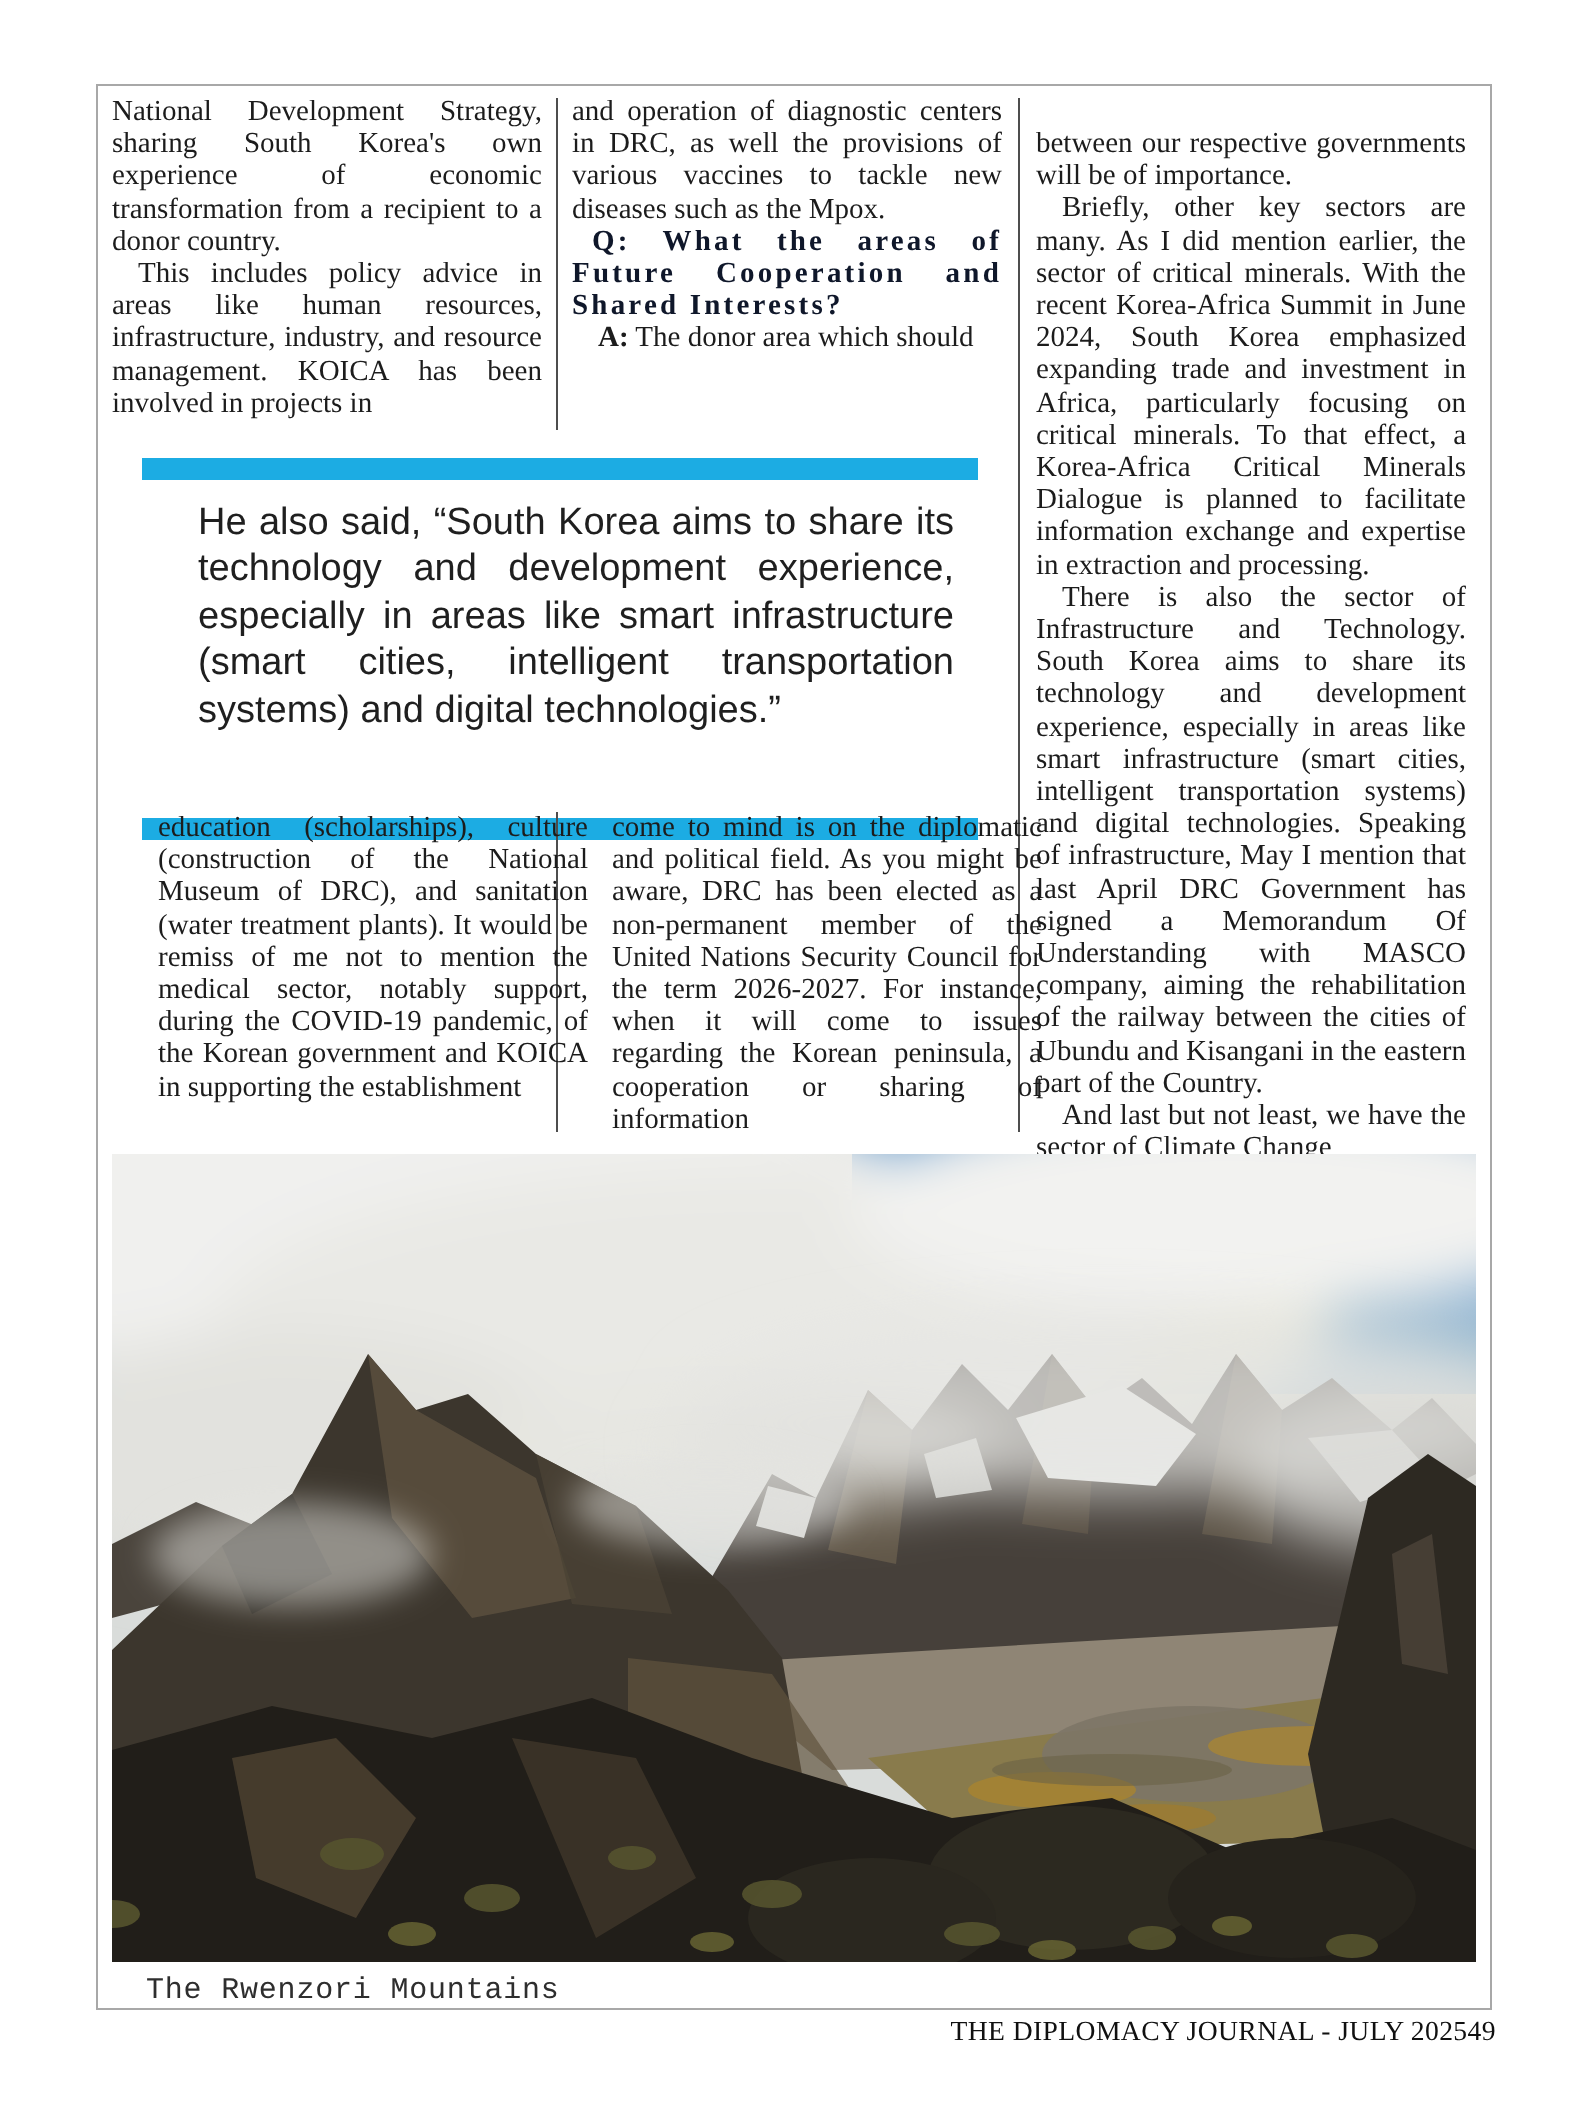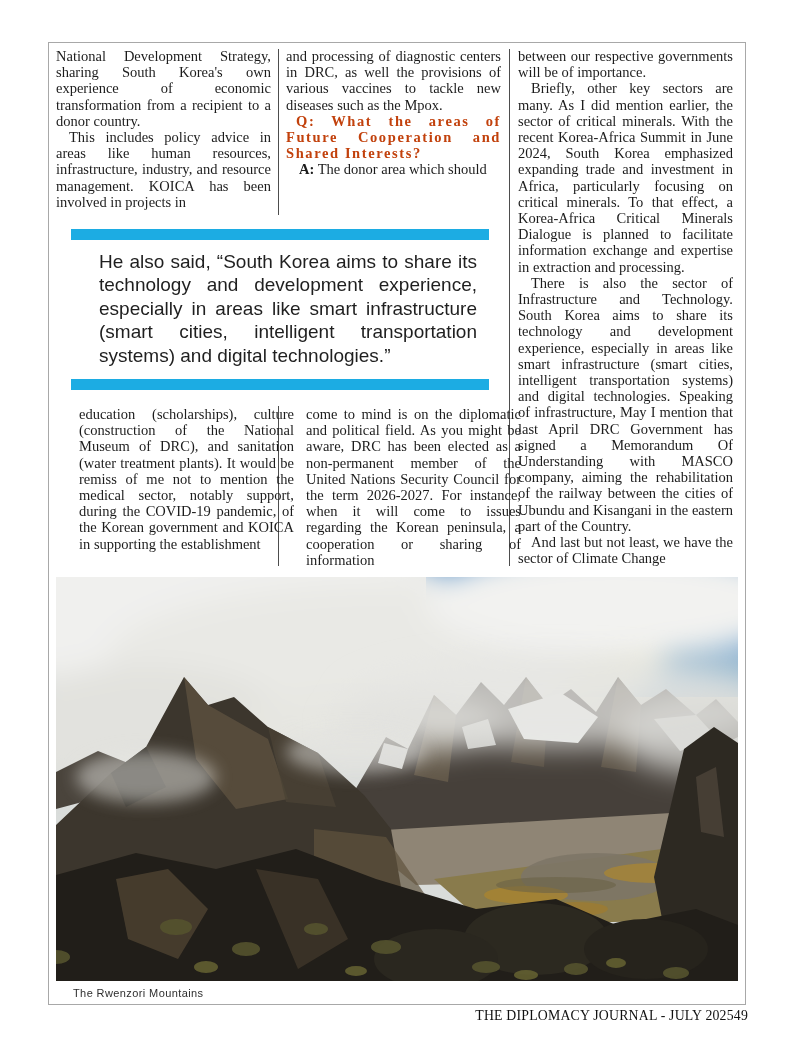--- a/index.html
+++ b/index.html
@@ -6,65 +6,65 @@
   .page{position:relative;width:792px;height:1059px;background:#ffffff;overflow:hidden;
         font-family:"Liberation Serif","DejaVu Serif",serif;}
   .page-box{position:absolute;left:48px;top:42px;width:696px;height:961px;
             border:1px solid #a8a8a8;background:#ffffff;}
   
   .col{position:absolute;overflow:hidden;color:#1c1c1c;}
   .col p{margin:0;font-size:14.5px;line-height:16.2px;text-align:justify;}
   .col p.indent{text-indent:13px;}
   .col1-top{left:7px;top:5px;width:215px;height:176px;}
   .col2-top{left:237px;top:5px;width:215px;height:178px;}
-  .col3{left:469px;top:5px;width:215px;height:522px;}
+  .col3{left:469px;top:21px;width:215px;height:522px;}
   .col1-bottom{left:7px;top:363px;width:215px;height:163px;margin-left:23px;}
   .col2-bottom{left:237px;top:363px;width:215px;height:163px;margin-left:20px;}
   .q-heading{margin:14px 0 0 0;font-size:14.8px;line-height:16.4px;font-weight:700;
-             letter-spacing:1.6px;text-align:justify;text-indent:10px;color:#c2410c;}
+             letter-spacing:1.6px;text-align:justify;text-indent:10px;color:#0f172a;}
   .answer{text-indent:13px;}
   .answer b{font-weight:700;}
   
   .vrule{position:absolute;width:1px;background:#4d4d4d;}
   .vrule1a{left:229px;top:6px;height:166px;}
   .vrule1b{left:229px;top:363px;height:160px;}
   .vrule2{left:460px;top:6px;height:517px;}
   
-  .quote-block{position:absolute;left:22px;top:186px;width:418px;height:161px;background:#fff;}
+  .quote-block{position:absolute;left:22px;top:186px;width:418px;height:191px;background:#fff;}
   .bar{position:absolute;left:0;width:418px;height:11px;background:#1cace3;}
   .bar.top{top:0;}
   .bar.bottom{bottom:0;}
   .quote-text{position:absolute;left:28px;top:21px;width:378px;
               font-family:"Liberation Sans","DejaVu Sans",sans-serif;
               font-size:19px;line-height:23.4px;color:#1f1f1f;text-align:justify;}
   
   .photo{position:absolute;left:7px;top:534px;width:682px;height:404px;margin:0;overflow:hidden;}
   .photo svg{display:block;width:100%;height:100%;}
   .caption{position:absolute;left:24px;top:944px;
-           font-family:Liberation Sans, sans-serif;
-           font-size:11px;color:#2e2e2e;letter-spacing:0.4px;}
+           font-family:Liberation Mono, monospace;
+           font-size:15px;color:#2e2e2e;letter-spacing:0.4px;}
   
   .footer{position:absolute;right:44px;top:1008px;display:flex;align-items:baseline;
           font-size:13.8px;color:#101010;letter-spacing:0.2px;}
 </style>
 </head>
 <body>
 
 <div class="page">
   <div class="page-box">
 
     <div class="col col1-top">
       <p>National Development Strategy, sharing South Korea's own experience of economic transformation from a recipient to a donor country.</p>
       <p class="indent">This includes policy advice in areas like human resources, infrastructure, industry, and resource management. KOICA has been involved in projects in</p>
     </div>
 
     <div class="vrule vrule1a"></div>
 
     <div class="col col2-top">
-      <p>and processing of diagnostic centers in DRC, as well the provisions of various vaccines to tackle new diseases such as the Mpox.</p>
+      <p>and operation of diagnostic centers in DRC, as well the provisions of various vaccines to tackle new diseases such as the Mpox.</p>
       <p class="q-heading">Q: What the areas of Future Cooperation and Shared Interests?</p>
       <p class="answer"><b>A:</b><span> The donor area which should</span></p>
     </div>
 
     <div class="vrule vrule2"></div>
 
     <div class="col col3">
       <p>between our respective governments will be of importance.</p>
       <p class="indent">Briefly, other key sectors are many. As I did mention earlier, the sector of critical minerals. With the recent Korea-Africa Summit in June 2024, South Korea emphasized expanding trade and investment in Africa, particularly focusing on critical minerals. To that effect, a Korea-Africa Critical Minerals Dialogue is planned to facilitate information exchange and expertise in extraction and processing.</p>
       <p class="indent">There is also the sector of Infrastructure and Technology. South Korea aims to share its technology and development experience, especially in areas like smart infrastructure (smart cities, intelligent transportation systems) and digital technologies. Speaking of infrastructure, May I mention that last April DRC Government has signed a Memorandum Of Understanding with MASCO company, aiming the rehabilitation of the railway between the cities of Ubundu and Kisangani in the eastern part of the Country.</p>

